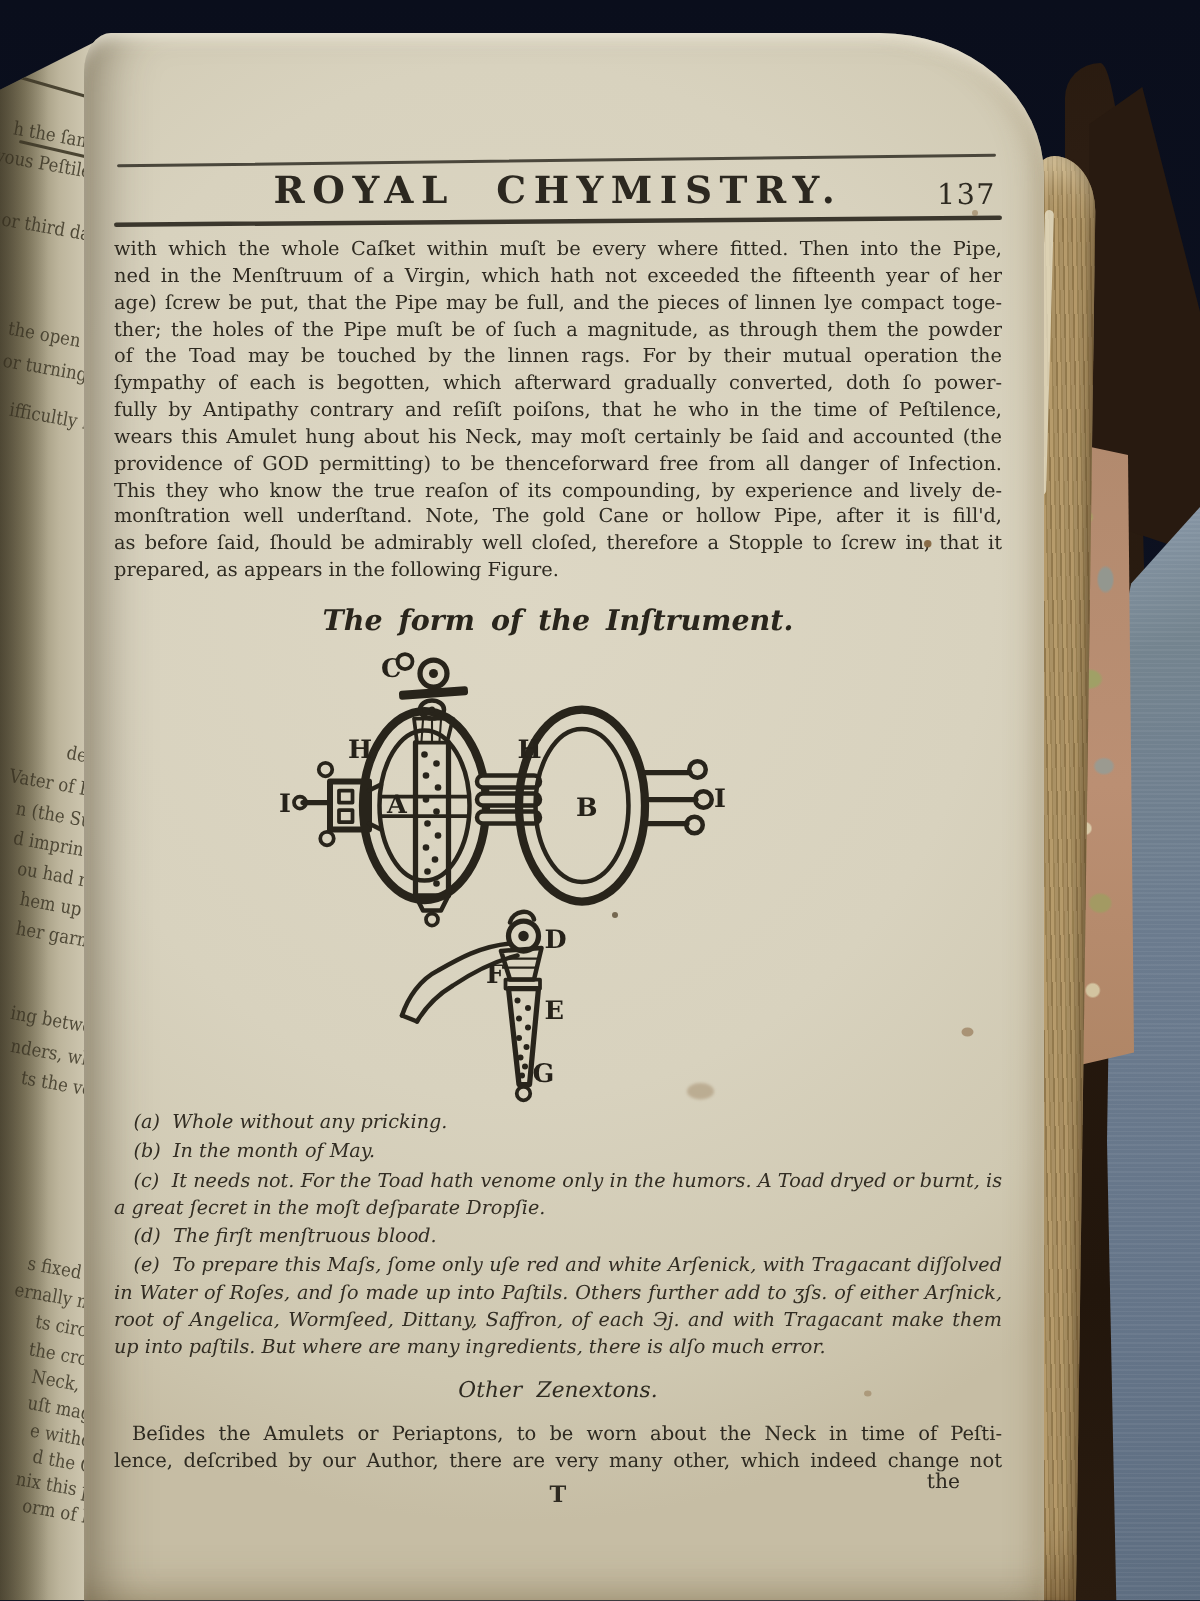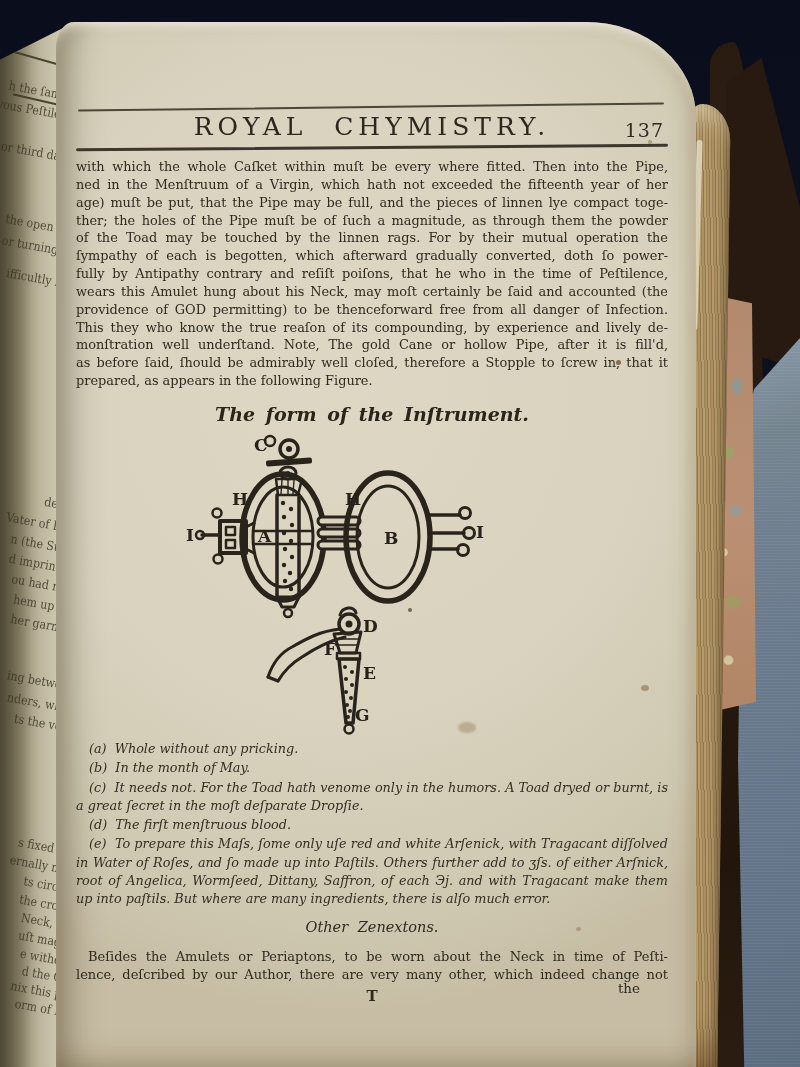--- a/index.html
+++ b/index.html
@@ -52,21 +52,21 @@
      border-radius:18px 110px 0 0 / 26px 95px 0 0;
      box-shadow:inset 0 10px 12px -7px rgba(252,248,235,.85),
                 inset 30px 0 34px -20px rgba(62,50,26,.5),
                 inset -16px 0 22px -12px rgba(120,96,55,.38),
                 inset 0 -26px 30px -22px rgba(110,90,50,.35);}
   .content{position:absolute;left:20px;top:0;width:592px;color:#2e2a21;}
   .rule{background:#3b372d;border-radius:2px;}
   .rule-top{height:2px;margin:84px 4px 0 2px;transform:rotate(-.7deg);opacity:.9;}
   .rule-mid{height:3px;margin:5px 0 0 0;transform:rotate(-.45deg);}
   .header-row{position:relative;}
-  .title{text-align:center;font-size:25px;font-weight:400;letter-spacing:5px;word-spacing:14px;
+  .title{text-align:center;font-size:25px;font-weight:700;letter-spacing:5px;word-spacing:14px;
      margin-top:4px;color:#2c2820;}
   .page-number{position:absolute;right:4px;top:7px;font-size:19px;letter-spacing:1px;}
   .body-paragraph{margin-top:9px;}
   .bodyline{font-size:12.9px;line-height:17.85px;text-align:justify;text-align-last:justify;white-space:normal;}
   .body-paragraph .bodyline:last-child{text-align-last:left;}
   .fig-caption{margin-top:13px;text-align:center;font-style:italic;font-weight:bold;font-size:19px;
      word-spacing:4px;color:#29251c;}
   .instrument{display:block;margin:2px auto 0;}
   .footnotes{margin-top:3px;}
   .footnote{font-style:italic;font-size:12.8px;line-height:18.3px;text-align:justify;
@@ -168,21 +168,21 @@
       </div>
       <div class="rule rule-mid"></div>
 
       <div class="body-paragraph">
 
           <div class="bodyline">with which the whole Caſket within muſt be every where fitted.   Then into the Pipe,</div>
 
 
           <div class="bodyline">ned in the Menſtruum of a Virgin, which hath not exceeded the fifteenth year of her</div>
 
-          <div class="bodyline">age) muſt be put, that the Pipe may be full, and the pieces of linnen lye compact toge-</div>
+          <div class="bodyline">age) ſcrew be put, that the Pipe may be full, and the pieces of linnen lye compact toge-</div>
 
           <div class="bodyline">ther; the holes of the Pipe muſt be of ſuch a magnitude, as through them the powder</div>
 
           <div class="bodyline">of the Toad may be touched by the linnen rags.  For by their mutual operation the</div>
 
           <div class="bodyline">ſympathy of each is begotten, which afterward gradually converted, doth ſo power-</div>
 
           <div class="bodyline">fully by Antipathy contrary and reſiſt poiſons, that he who in the time of Peſtilence,</div>
 
           <div class="bodyline">wears this Amulet hung about his Neck, may moſt certainly be ſaid and accounted (the</div>

